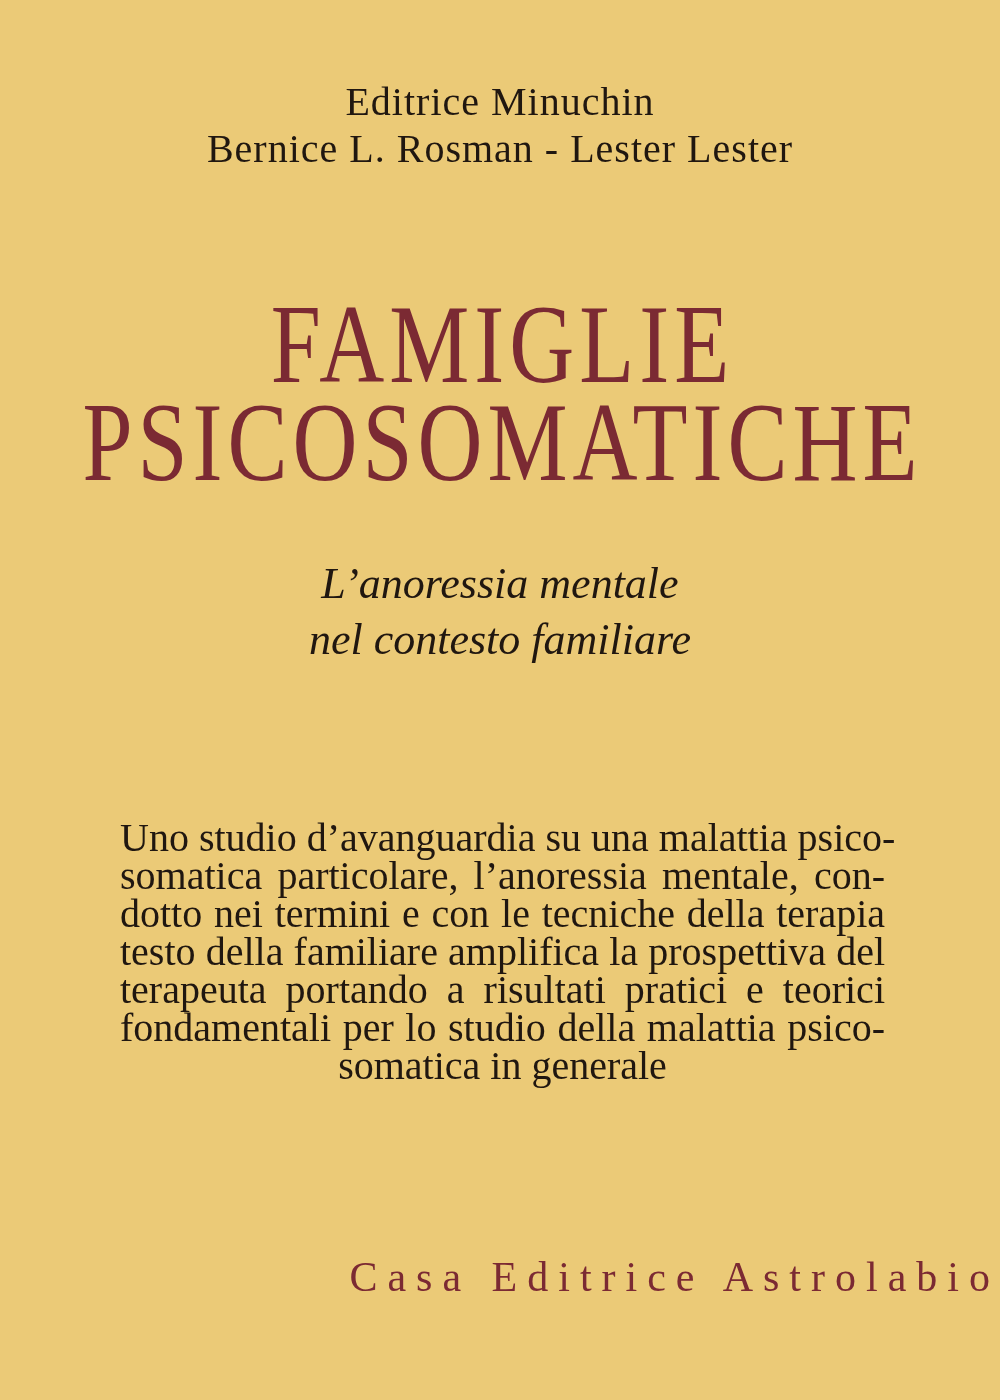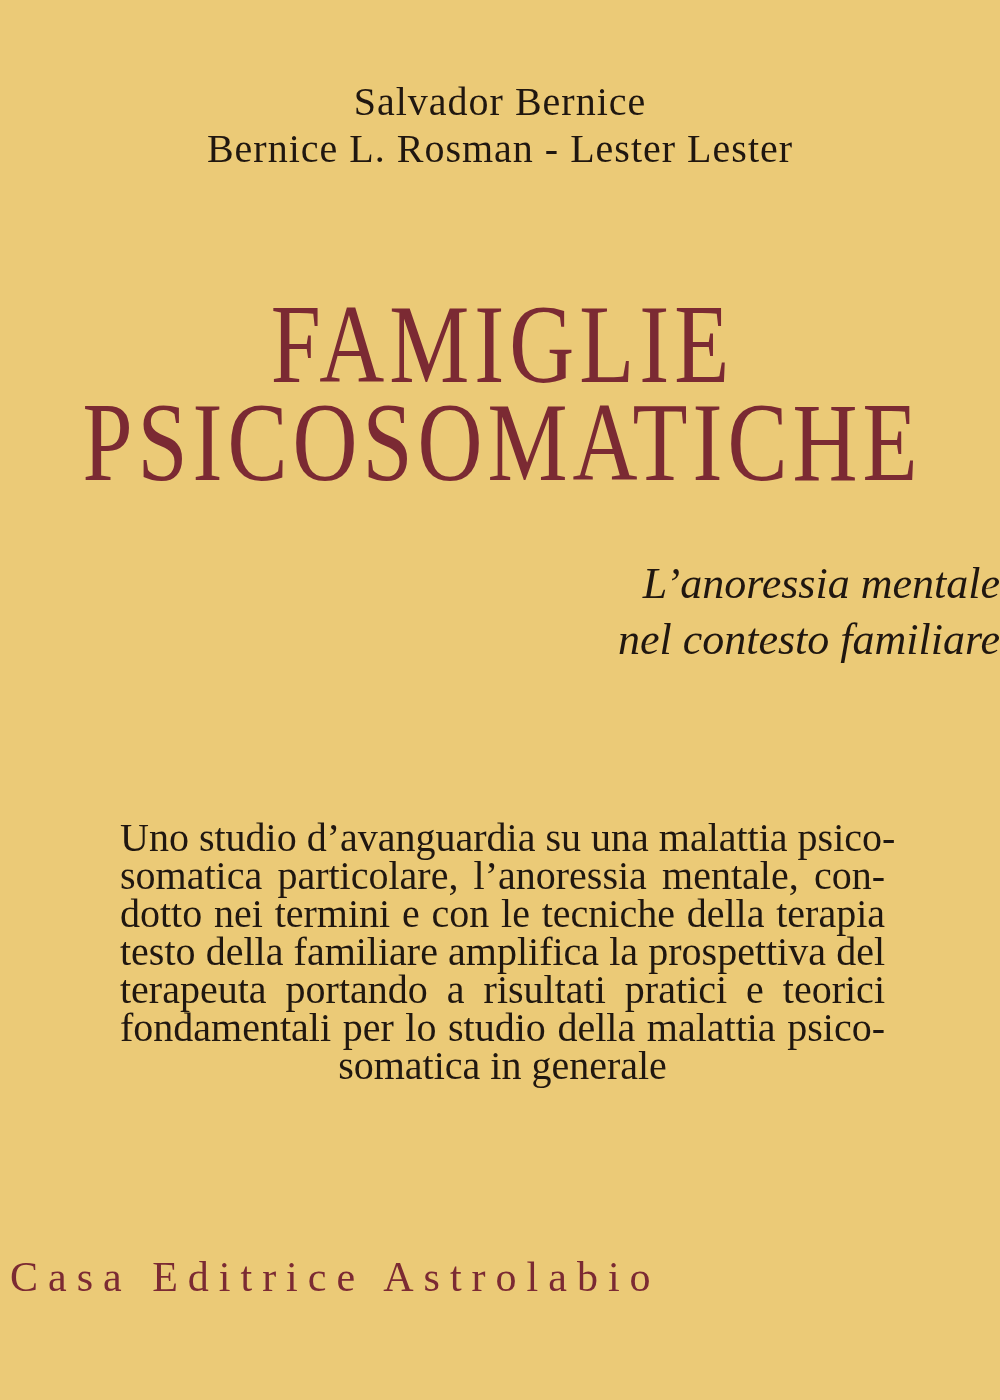--- a/index.html
+++ b/index.html
@@ -41,21 +41,21 @@
     padding-left: 5px;
     color: var(--accent);
     transform: scaleY(1.25);
     transform-origin: 50% 0;
     font-weight: normal;
   }
 
   .subtitle {
     position: absolute;
     top: 556px; left: 0; right: 0;
-    text-align: right;
+    text-align: center;
     font-style: italic;
     font-size: 44px;
     line-height: 56px;
     color: var(--ink);
   }
 
   .description {
     position: absolute;
     top: 819px;
     left: 120px;
@@ -71,35 +71,34 @@
     white-space: nowrap;
   }
   .description .line.last {
     text-align: left;
     text-align-last: center;
   }
 
   .publisher {
     position: absolute;
     top: 1252px; left: 0; right: 0;
-    text-align: left;
+    text-align: right;
     font-size: 42px;
     line-height: 50px;
     letter-spacing: 10px;
-    padding-left: 10px;
     color: var(--accent);
   }
 </style>
 </head>
 <body>
 
 <div class="cover">
 
   <div class="authors">
-    <div>Salvador Bernice</div>
+    <div>Editrice Minuchin</div>
     <div>Bernice L. Rosman - Lester Lester</div>
   </div>
 
   <div class="book-title">
     <div>FAMIGLIE</div>
     <div>PSICOSOMATICHE</div>
   </div>
 
   <div class="subtitle">
     <div>L’anoressia mentale</div>

